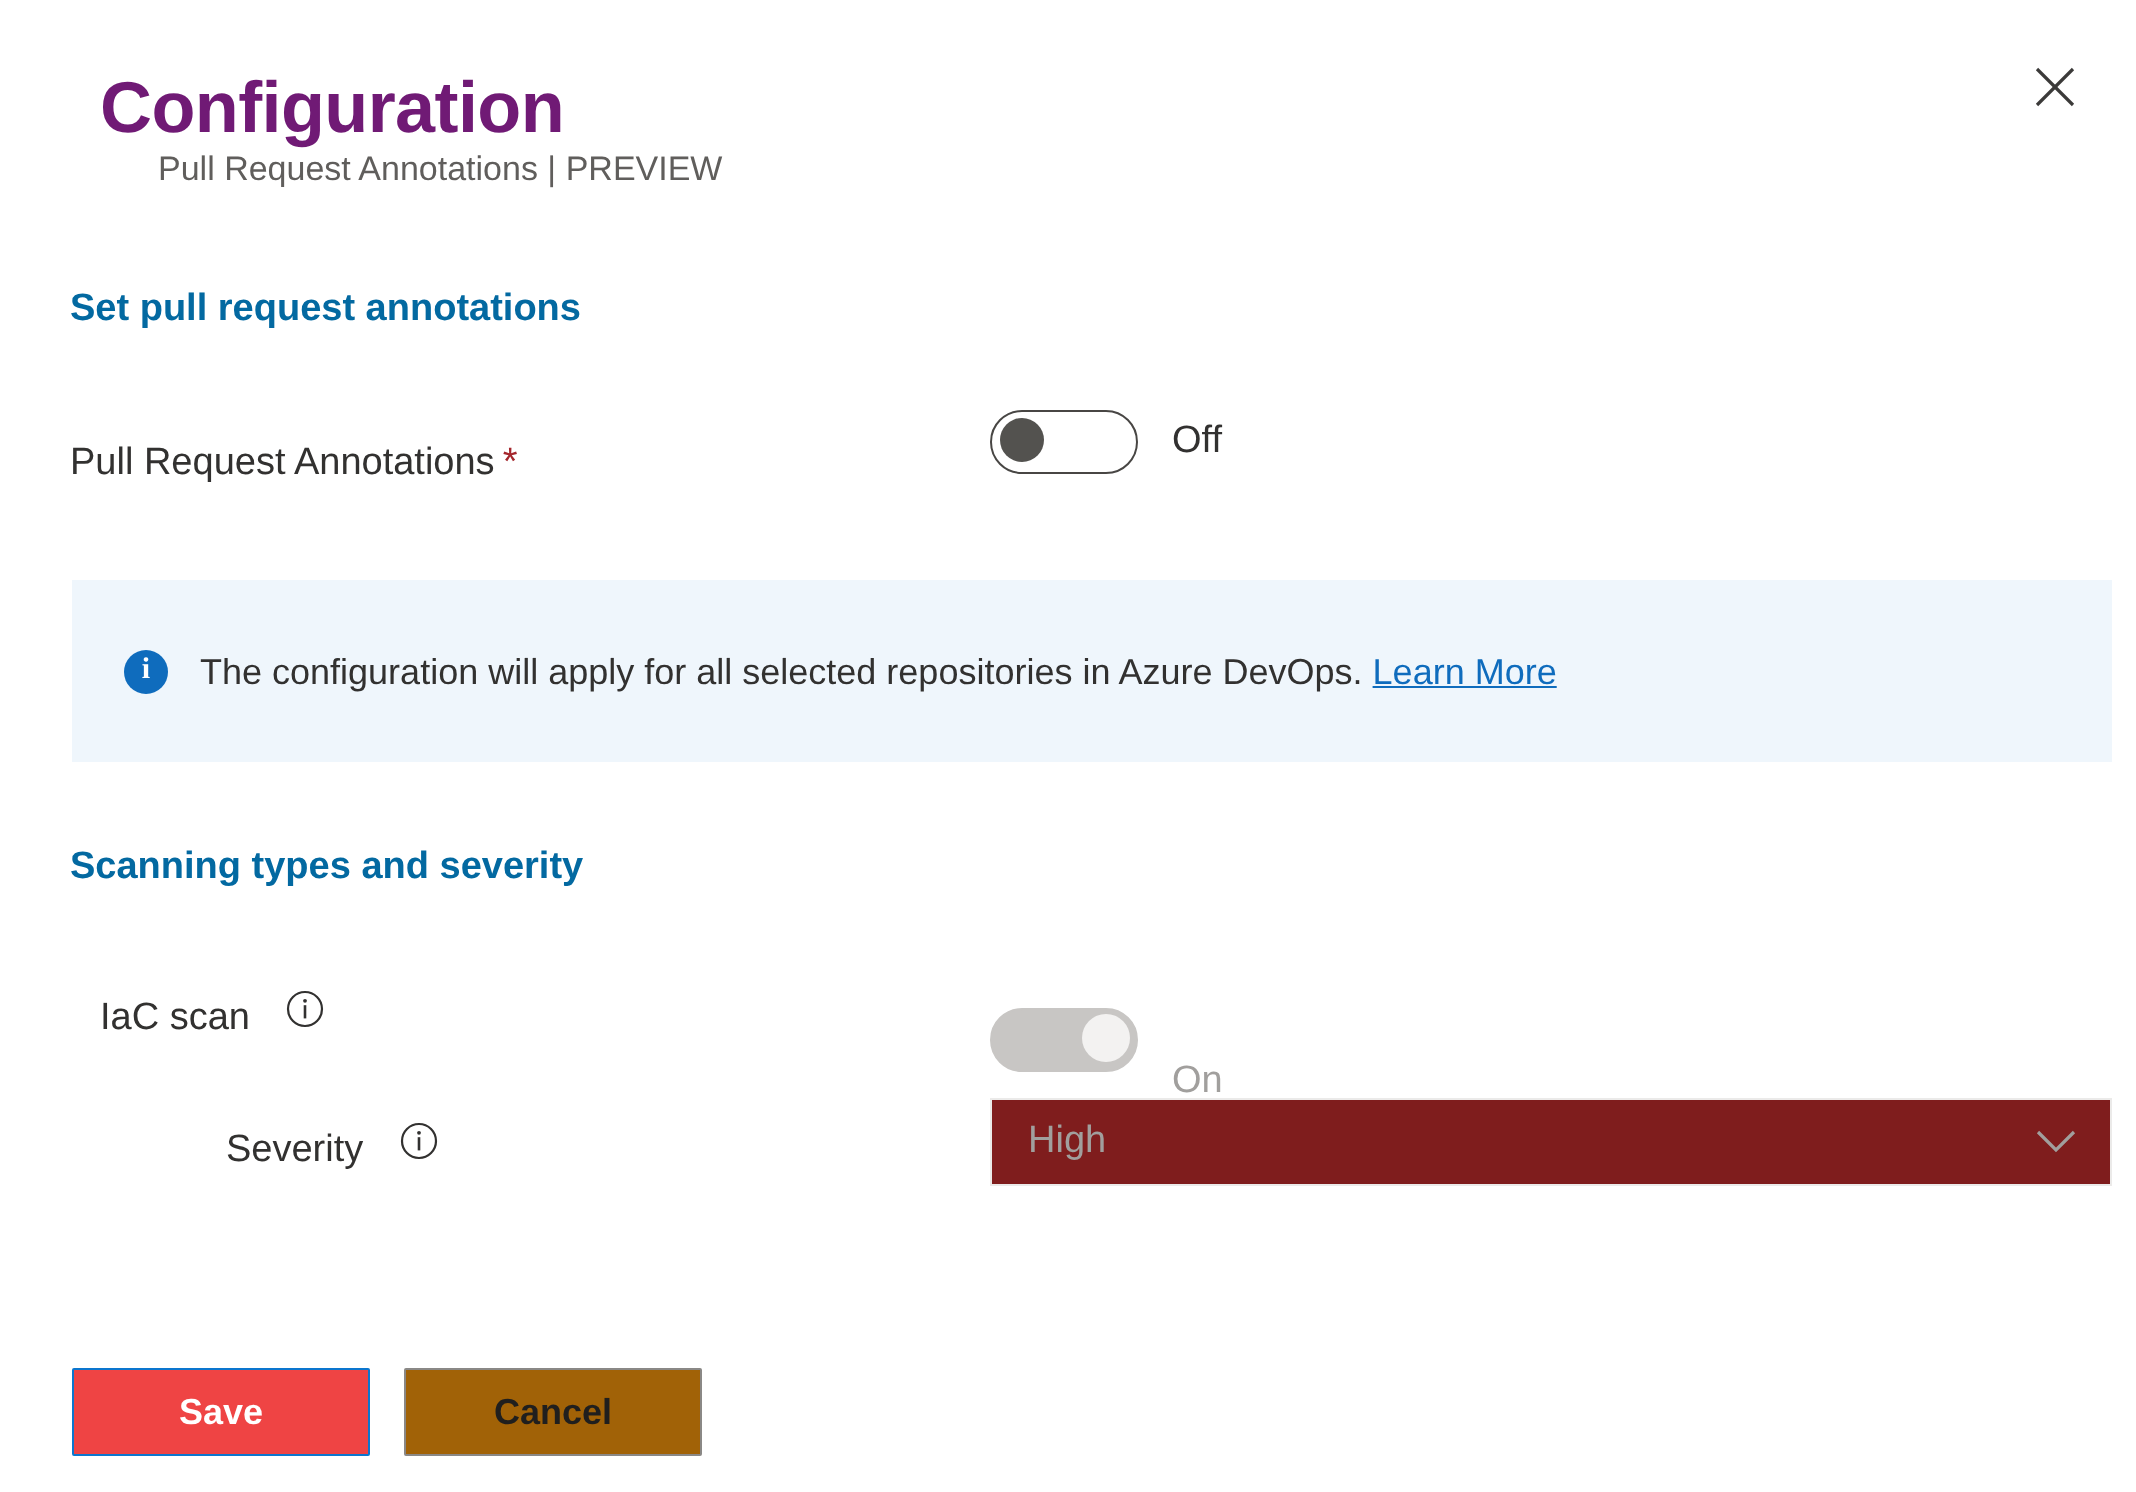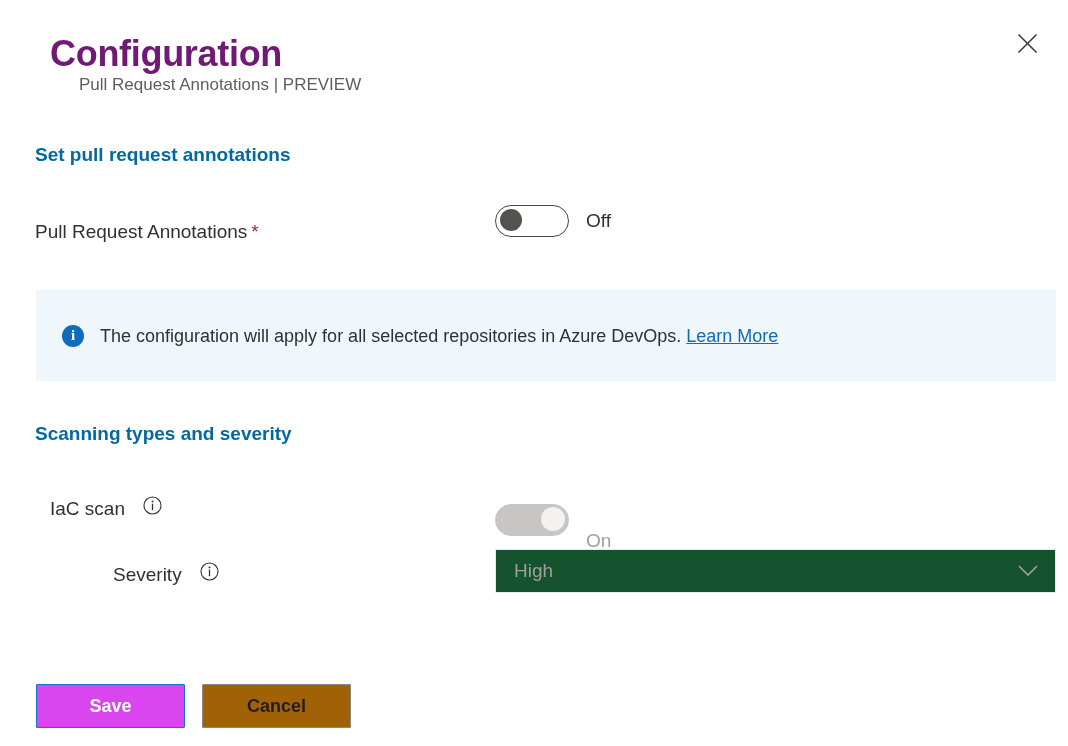--- a/index.html
+++ b/index.html
@@ -191,21 +191,21 @@
     margin-left: 5px;
   }
 
   
   .severity-dropdown {
     position: absolute;
     left: 495px;
     top: 549px;
     width: 561px;
     height: 44px;
-    background: #14532d;
+    background: #7f1d1d;
     border: 1px solid #ebeae9;
     box-sizing: border-box;
     display: flex;
     align-items: center;
     cursor: default;
   }
   .severity-dropdown-value {
     margin-left: 18px;
     font-size: 19px;
     color: #a19f9d;
@@ -233,21 +233,21 @@
     font-weight: bold;
     box-sizing: border-box;
     cursor: pointer;
     display: flex;
     align-items: center;
     justify-content: center;
     padding: 0 16px;
     border-radius: 1px;
   }
   .btn-primary {
-    background: #d946ef;
+    background: #ef4444;
     color: #ffffff;
     border: 1px solid #0c76ce;
     min-width: 149px;
   }
   .btn-secondary {
     background: #a16207;
     color: #201f1e;
     border: 1px solid #8a8886;
     min-width: 149px;
     margin-left: 17px;

